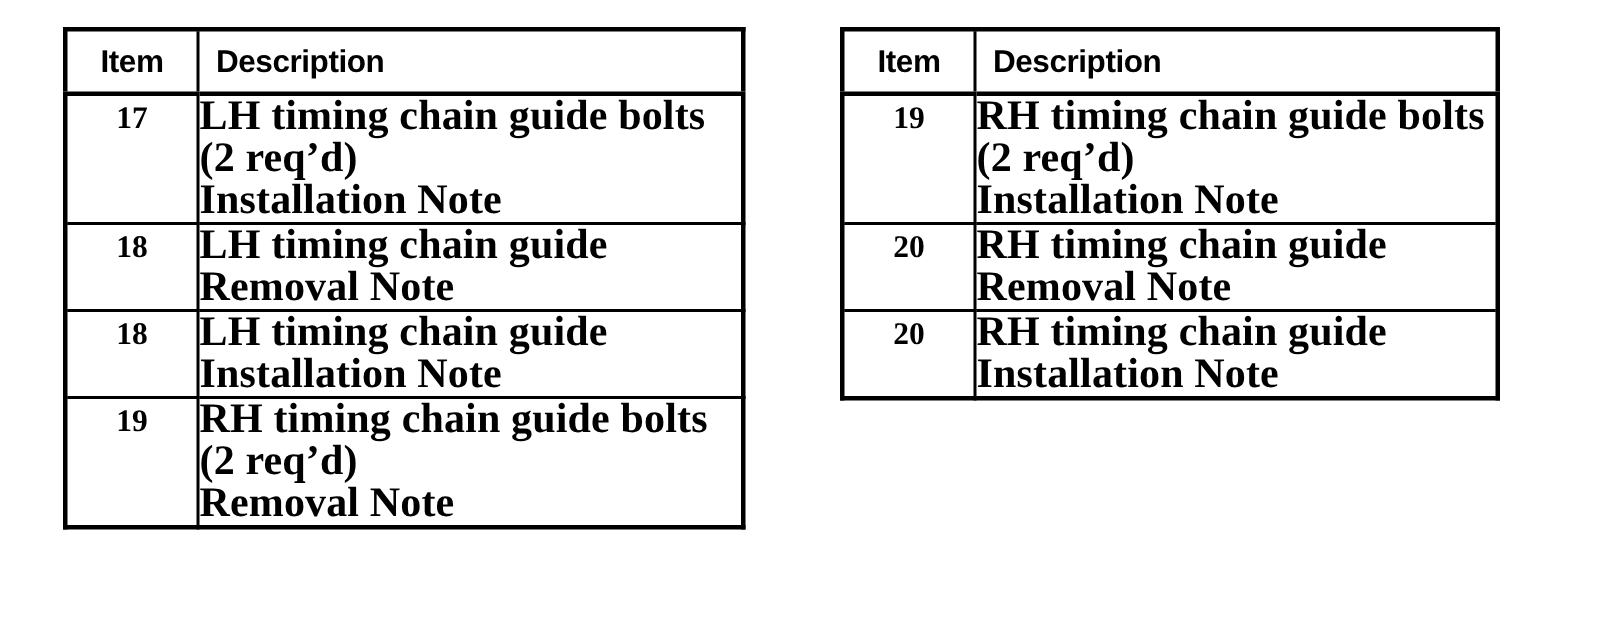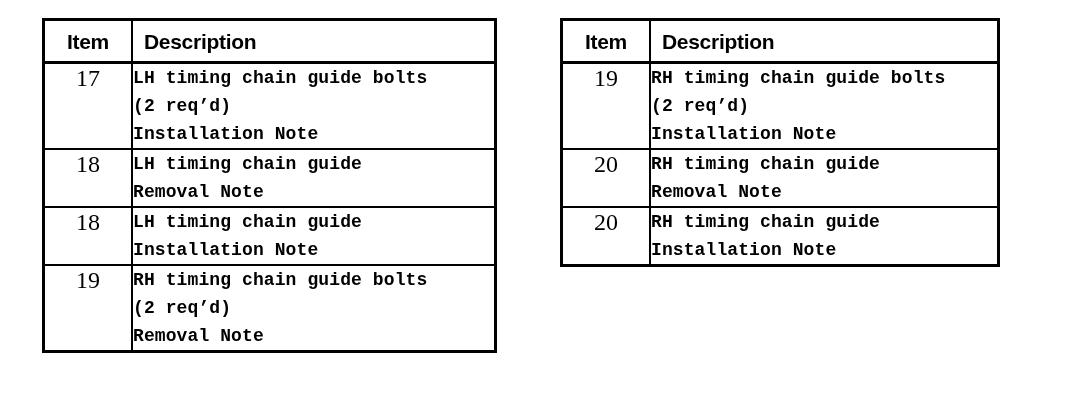--- a/index.html
+++ b/index.html
@@ -68,30 +68,30 @@
   }
 
   
   #table-left  .col-item { width: 78px; }
   #table-right .col-item { width: 78px; }
 
   
   .cell-item {
     text-align: center;
     font-family: "Liberation Serif", "DejaVu Serif", serif;
-    font-weight: normal;
-    font-size: 24px;
+    font-weight: bold;
+    font-size: 21px;
     line-height: 28px;
     padding: 7px 4px 10px 4px;
   }
   .cell-desc {
     text-align: left;
-    font-family: Liberation Mono, monospace;
+    font-family: Liberation Serif, serif;
     font-weight: bold;
-    font-size: 18px;
+    font-size: 28px;
     line-height: 28px;
     padding: 7px 6px 10px 11px;
     letter-spacing: 0.1px;
   }
   .desc-line {
     display: block;
     white-space: nowrap;
   }
 </style>
 </head>

